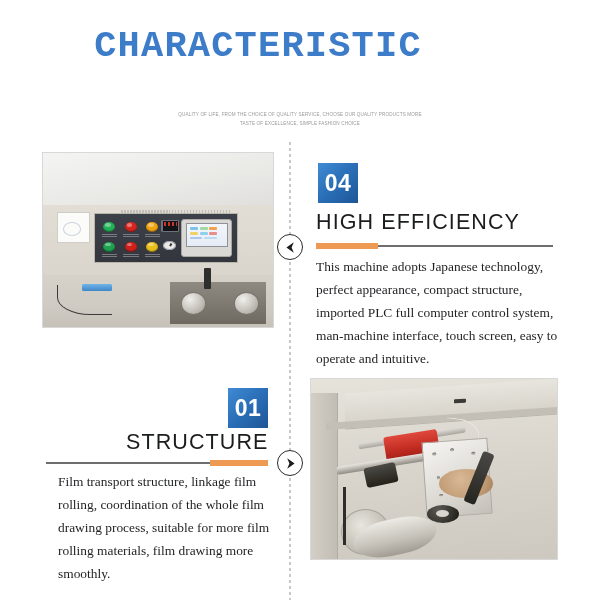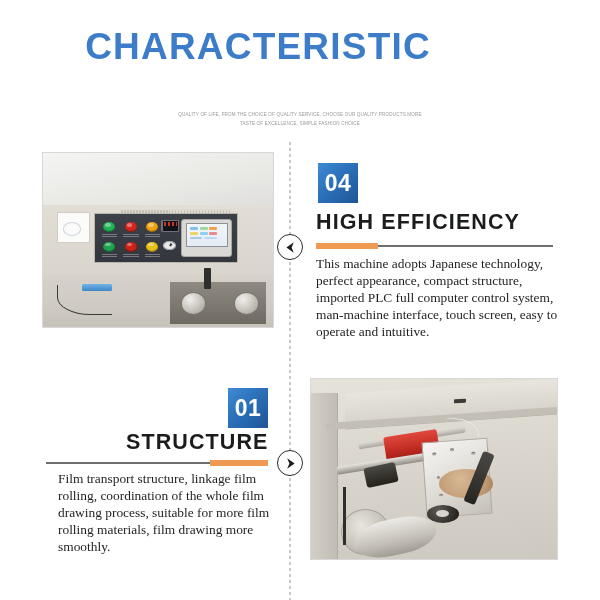--- a/index.html
+++ b/index.html
@@ -27,21 +27,21 @@
     height: 140px;
     text-align: center;
   }
   #title-main {
     position: absolute;
     top: 28px; left: 0; width: 516px;
     font-size: 37px;
     font-weight: 700;
     letter-spacing: 1.2px;
     color: #3d7cc9;
-    font-family: Liberation Sans, sans-serif;
+    font-family: Liberation Mono, monospace;
     line-height: 1;
   }
   #title-sub {
     position: absolute;
     top: 74px; left: 0; width: 600px;
     font-size: 30px;
     font-weight: 600;
     letter-spacing: 0.6px;
     color: #17181a;
     font-family: "Liberation Sans", sans-serif;
@@ -311,21 +311,21 @@
     font-family: "Liberation Sans", sans-serif;
     display: flex;
     align-items: center;
     justify-content: center;
     letter-spacing: 0.5px;
   }
 
   .heading {
     position: absolute;
     font-size: 21.5px;
-    font-weight: 700;
+    font-weight: 400;
     letter-spacing: 1.1px;
     color: #1b1c1e;
     font-family: "Liberation Sans", sans-serif;
     white-space: nowrap;
     line-height: 1;
   }
 
   .rule {
     position: absolute;
     height: 6px;
@@ -338,21 +338,21 @@
     position: absolute; top: 0; height: 6px;
     width: 26%; background: #ef9a53;
   }
   .rule.left .rule-accent { left: 0; }
   .rule.right .rule-accent { right: 0; }
 
   .body-text {
     position: absolute;
     font-family: "Liberation Serif", serif;
     font-size: 13.4px;
-    line-height: 17px;
+    line-height: 23px;
     color: #1e1f21;
   }
 
   
   #badge-1   { left: 318px; top: 163px; }
   #heading-1 { left: 316px; top: 212px; }
   #rule-1    { left: 316px; top: 243px; width: 237px; }
   #body-1    { left: 316px; top: 255px; width: 248px; }
 
   

